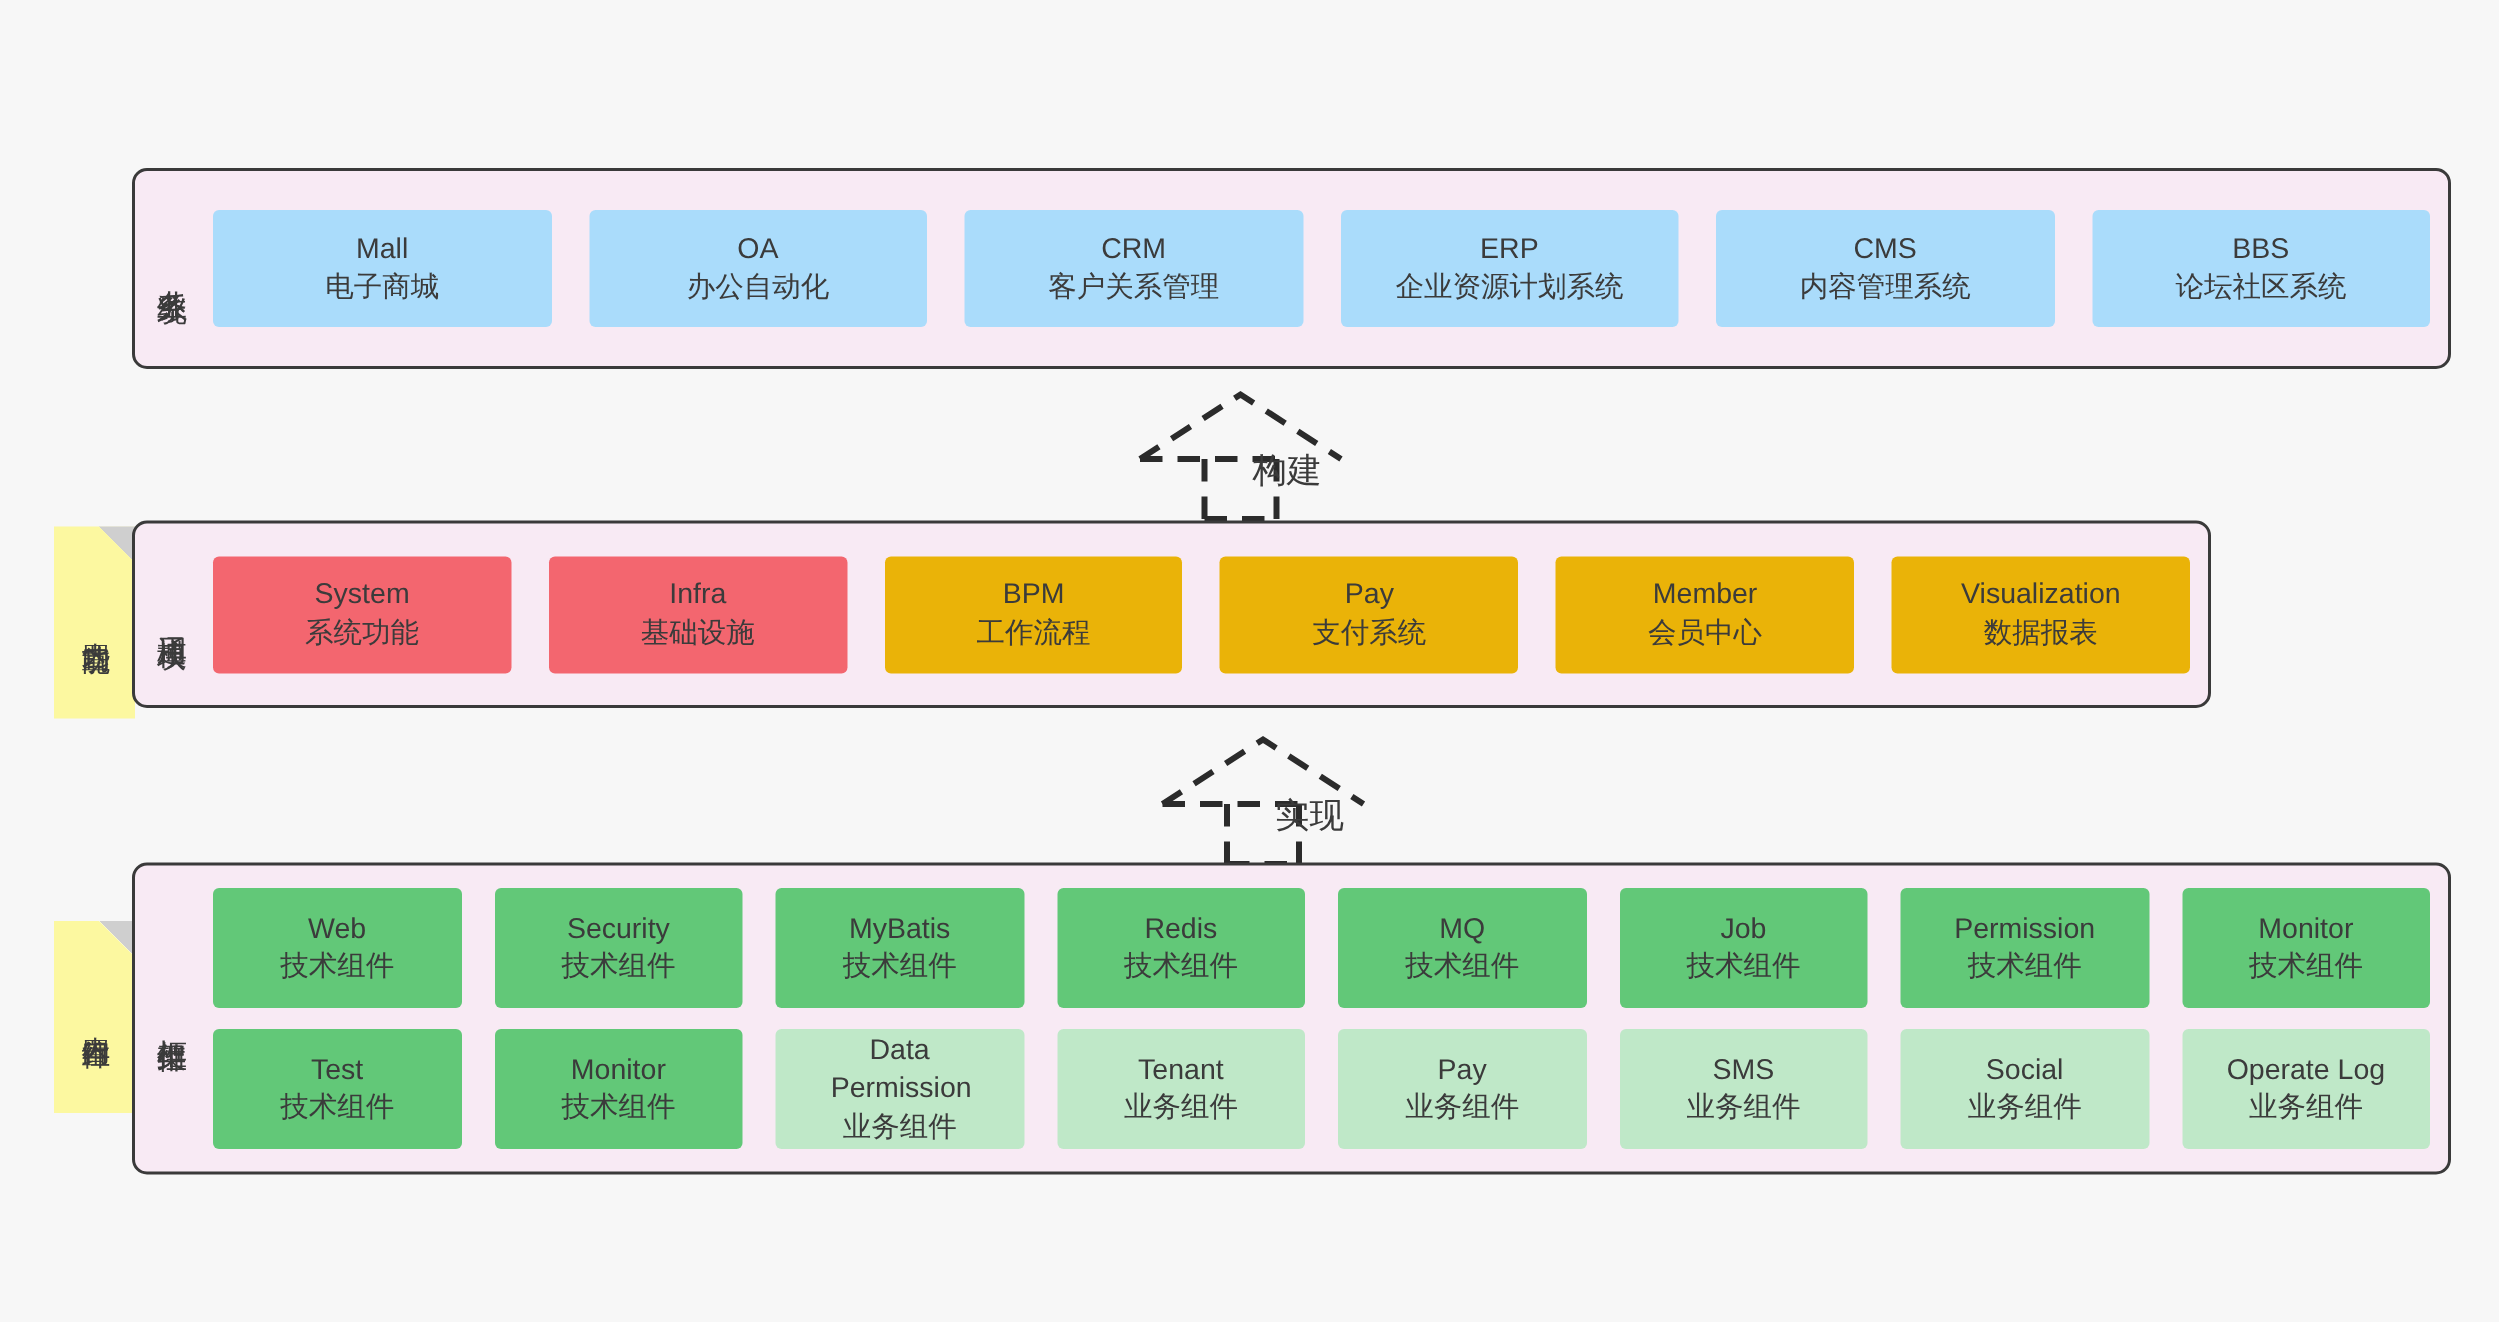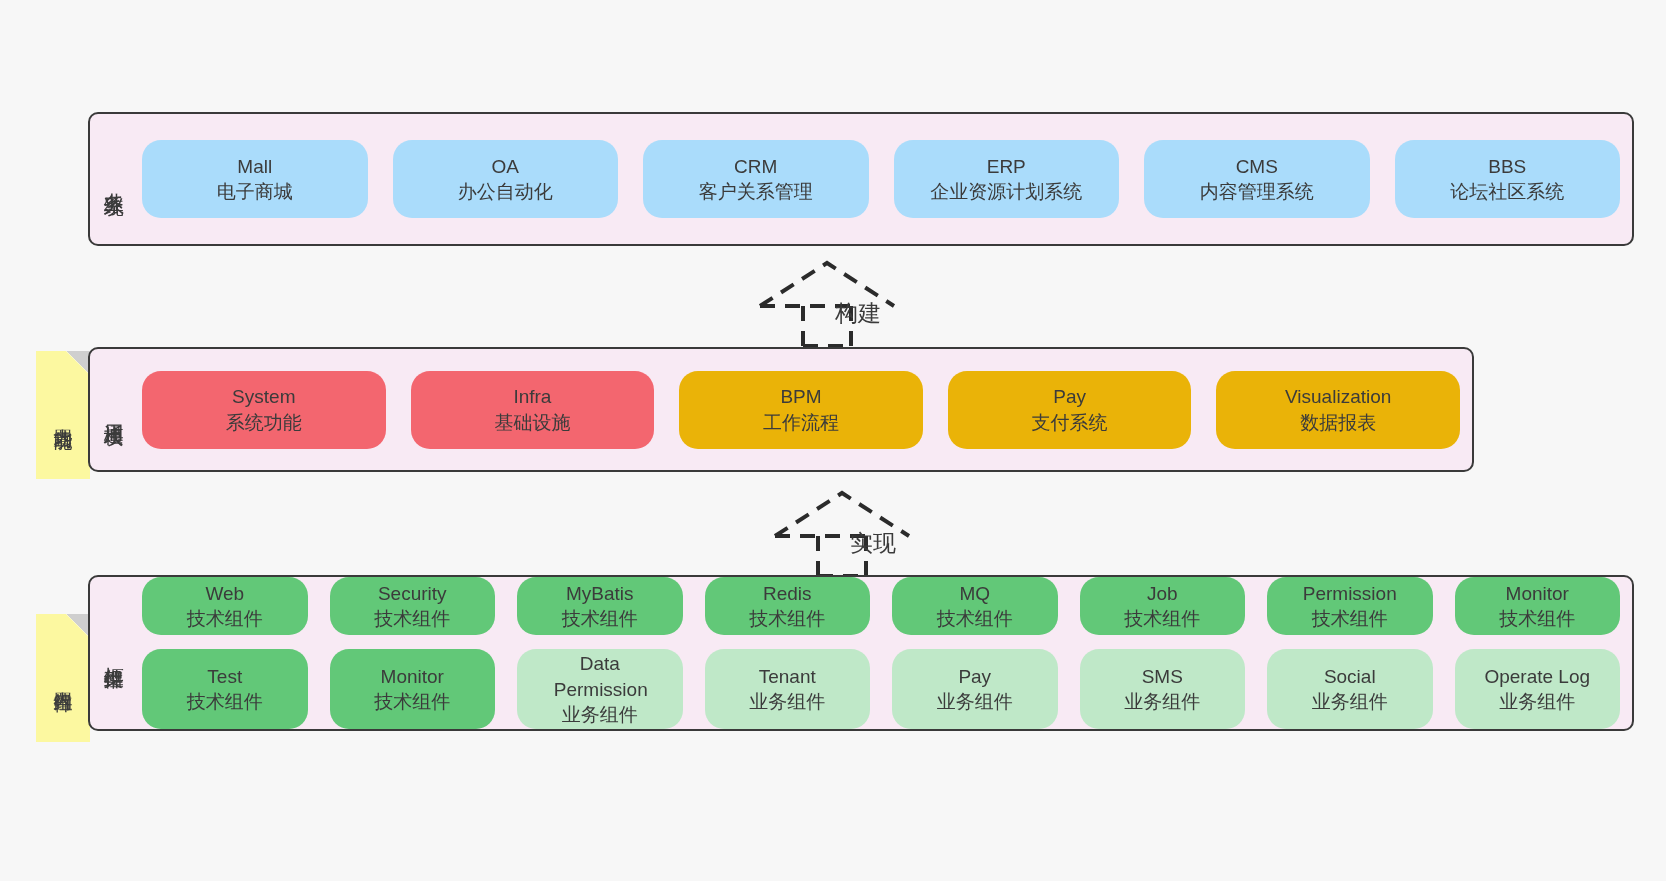--- a/index.html
+++ b/index.html
@@ -62,21 +62,21 @@
   .row {
     display: flex;
     flex-direction: row;
     gap: 25px;
     justify-content: space-between;
   }
 
   
   .node {
     flex: 1 1 0;
-    border-radius: 19px;
+    border-radius: 4px;
     display: flex;
     flex-direction: column;
     align-items: center;
     justify-content: center;
     text-align: center;
     font-size: 19px;
     line-height: 1.33;
     color: #3b3b3b;
     box-sizing: border-box;
     padding: 4px 6px;
@@ -207,20 +207,24 @@
         </div>
         <div class="node pink">
           <div class="name">BPM</div>
           <div class="subname">工作流程</div>
         </div>
         <div class="node pink">
           <div class="name">Pay</div>
           <div class="subname">支付系统</div>
         </div>
         <div class="node pink">
+          <div class="name">Member</div>
+          <div class="subname">会员中心</div>
+        </div>
+        <div class="node pink">
           <div class="name">Visualization</div>
           <div class="subname">数据报表</div>
         </div>
       </div>
     </div>
   </div>
 
   <div class="uml-arrow" style="left:770px; top:488px; width:150px; height:90px;">
     <svg width="150" height="90" viewBox="0 0 150 90">
       <path d="M 5 48 L 72 5 L 139 48" fill="none" stroke="#2b2b2b" stroke-width="4" stroke-dasharray="15 10" stroke-linecap="butt"></path>
@@ -229,21 +233,21 @@
     </svg>
     <div class="arrow-label" style="top:40px; left:80px; transform:none;">实现</div>
   </div>
 
   <div class="note" style="left:36px; top:614px; width:54px; height:128px;">
     <span class="fold-cut"></span>
     <span class="fold"></span>
     <span>内置组件</span>
   </div>
 
-  <div class="layer" id="layer-framework" style="left:88px; top:575px; width:1546px; height:156px;">
+  <div class="layer" id="layer-framework" style="left:88px; top:575px; width:1546px; height:208px;">
     <div class="layer-title">框架组件</div>
     <div class="layer-body">
 
       <div class="row" style="height:80px; gap:22px;">
         <div class="node green">
           <div class="name">Web</div>
           <div class="subname">技术组件</div>
         </div>
         <div class="node green">
           <div class="name">Security</div>

